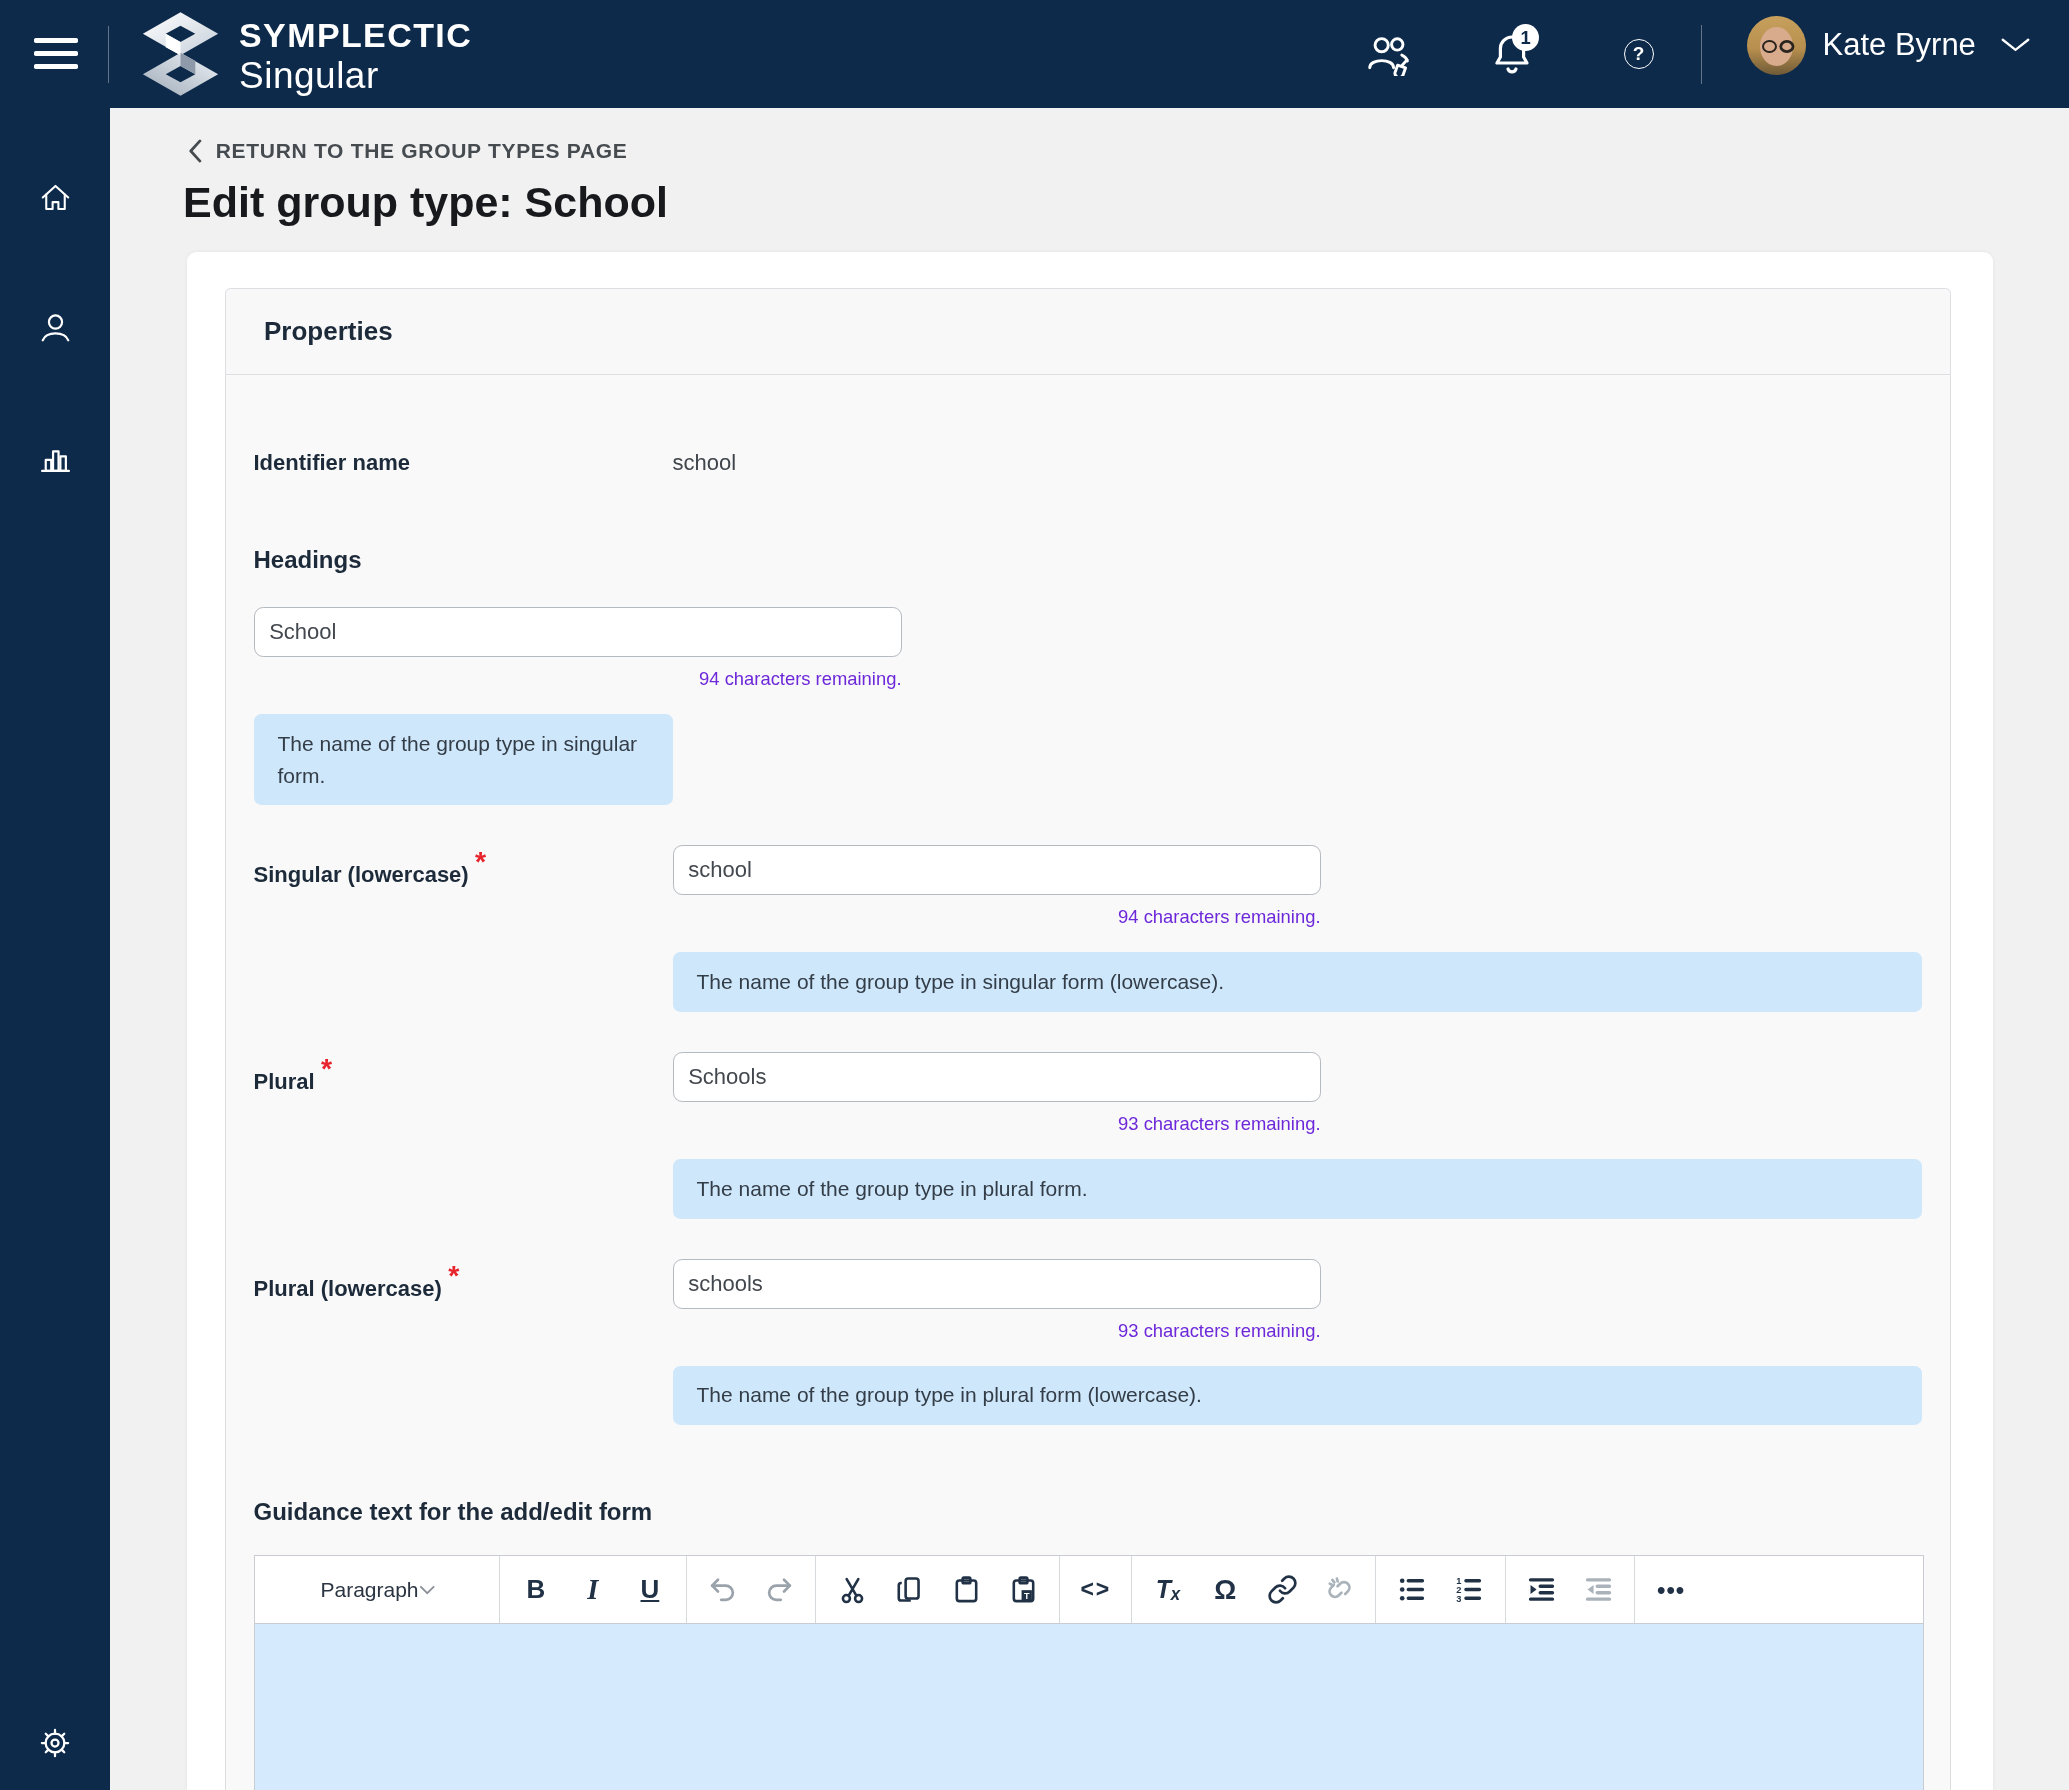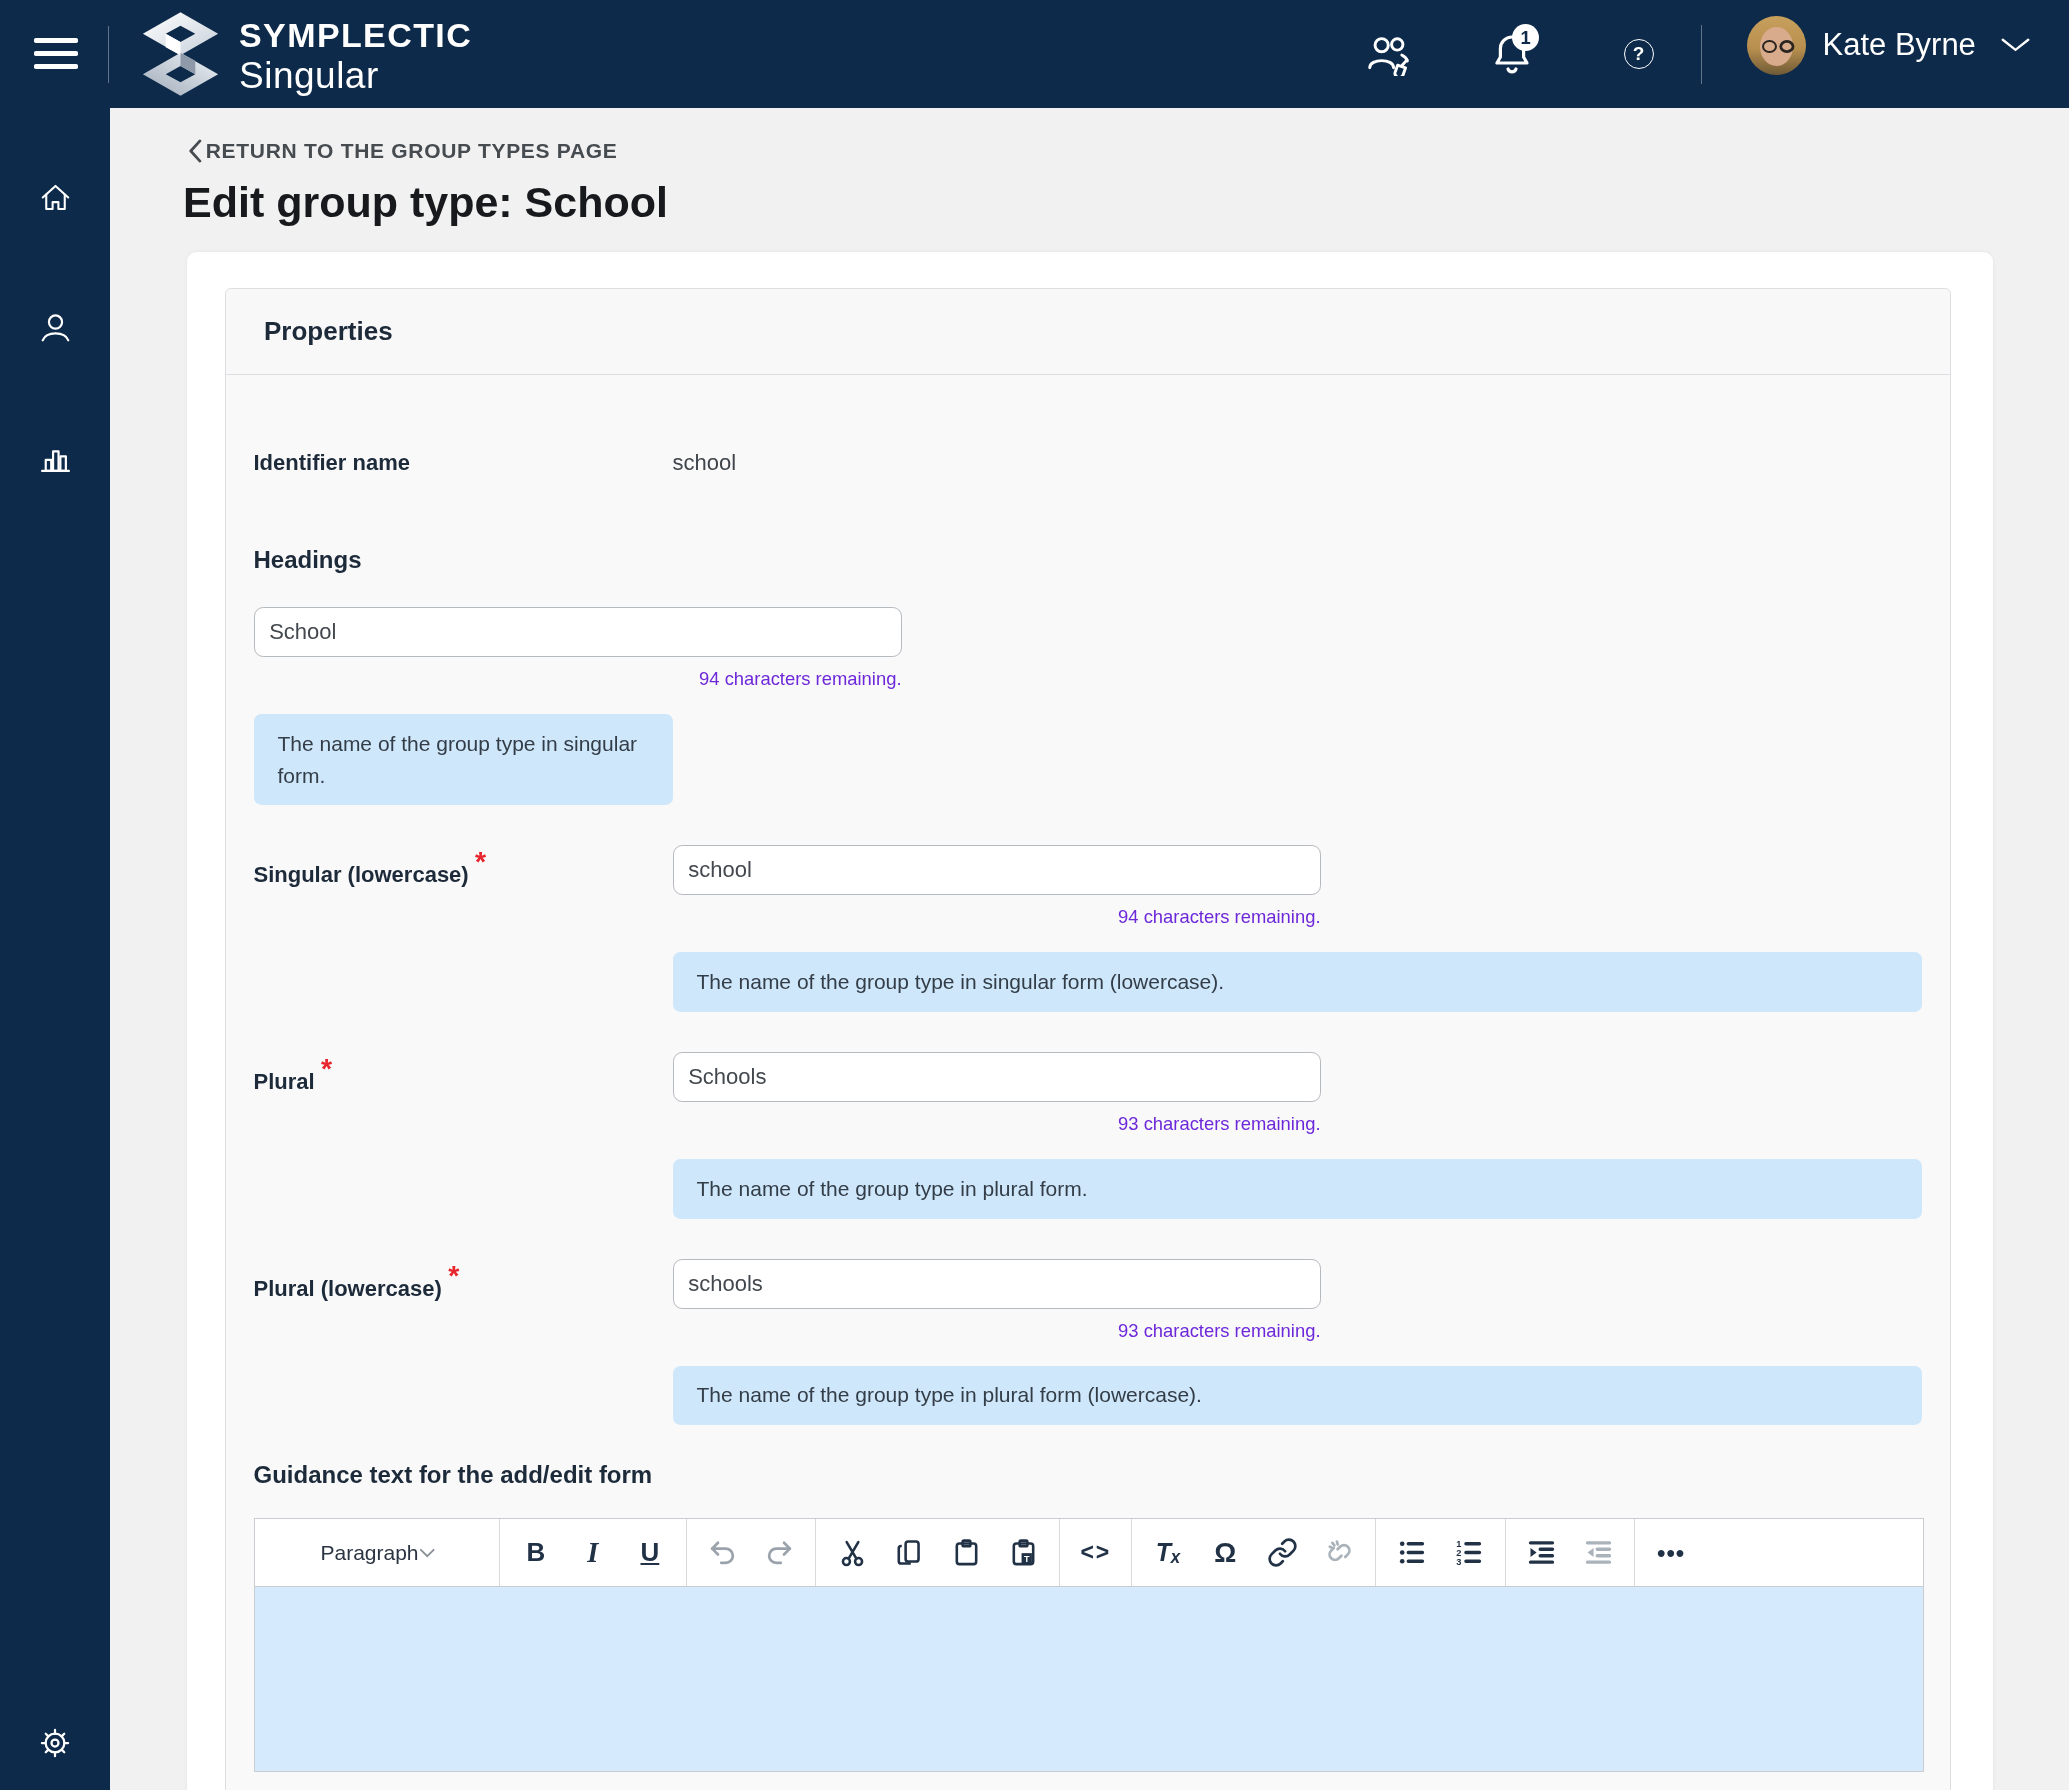--- a/index.html
+++ b/index.html
@@ -31,21 +31,21 @@
   .user-name { color:#fff; font-size:31px; font-weight:400; }
   .user-chevron { margin-left:7.3px; display:flex; align-items:center; }
 
   
   .sidebar { position:absolute; left:0; top:108px; width:110px; height:1682px; background:#0d2a4a; display:flex; flex-direction:column; align-items:center; padding-top:69px; gap:90px; }
   .side-btn { width:40px; height:40px; display:flex; align-items:center; justify-content:center; cursor:pointer; }
   .side-gear { position:absolute; bottom:27px; left:0; width:110px; display:flex; justify-content:center; cursor:pointer; }
 
   
   .main { position:absolute; left:110px; top:108px; width:1960px; height:1682px; background:#f1f1f2; padding-top:31px; overflow:hidden; }
-  .back-link { display:flex; align-items:center; gap:3px; margin-left:78px; color:#464b50; font-size:21px; font-weight:700; letter-spacing:0.7px; cursor:pointer; }
+  .back-link { display:flex; align-items:center; gap:13px; margin-left:78px; color:#464b50; font-size:21px; font-weight:700; letter-spacing:0.7px; cursor:pointer; }
   .page-title { margin-left:73px; margin-top:14.7px; font-size:43px; font-weight:600; color:#17191c; }
   .card { width:1806px; margin:25px auto 0; background:#ffffff; border-radius:9.2px 9.2px 0 0; box-shadow:0 0.9px 3.7px rgba(0,0,0,0.07); height:1561px; padding:36px 38px 0; }
   .section-head { width:1726px; height:87px; background:#f8f8f9; border:0.9px solid #dcdee1; border-radius:5.5px 5.5px 0 0; display:flex; align-items:center; padding-left:38px; }
   .section-head h2 { font-size:26px; font-weight:700; color:#1c2a39; }
   .formbox { width:1726px; margin-top:-0.9px; background:#f9f9fa; border:0.9px solid #dcdee1; border-radius:0 0 5.5px 5.5px; padding:39px 27.5px 55px; height:1433px; }
 
   .frow { display:grid; grid-template-columns:419px 1fr;margin-top:36px; }
   .flabel { font-size:22px; font-weight:600; color:#1c2a39; }
   .flabel .req { color:#e8242c; font-size:28.5px; font-weight:700; position:relative; top:-11px; margin-left:6.4px; }
   .fvalue { font-size:22px; color:#3f454b; }
@@ -230,21 +230,21 @@
 
         <div class="frow" style="margin-top:40px;">
           <div class="field-label"><span class="flabel">Plural (lowercase)</span><span class="flabel"><span class="req">*</span></span></div>
           <div>
             <input class="text-input" type="text" value="schools" style="">
             <div class="counter">93 characters remaining.</div>
             <div class="bluebox single help-gap">The name of the group type in plural form (lowercase).</div>
           </div>
         </div>
 
-        <div class="sub-heading" style="margin-top:36px;">Guidance text for the add/edit form</div>
+        <div class="sub-heading" style="margin-top:73px;">Guidance text for the add/edit form</div>
 
         <div class="editor">
           <div class="toolbar">
             <div class="tgroup">
               <div class="para-btn">
                 <span class="para-label">Paragraph</span>
                 <svg width="16.5" height="10" viewBox="0 0 18 11" fill="none" stroke="#8a9097" stroke-width="2" stroke-linecap="round">
                     <path d="M2 2 L9 9 L16 2"></path>
                   </svg>
               </div>

